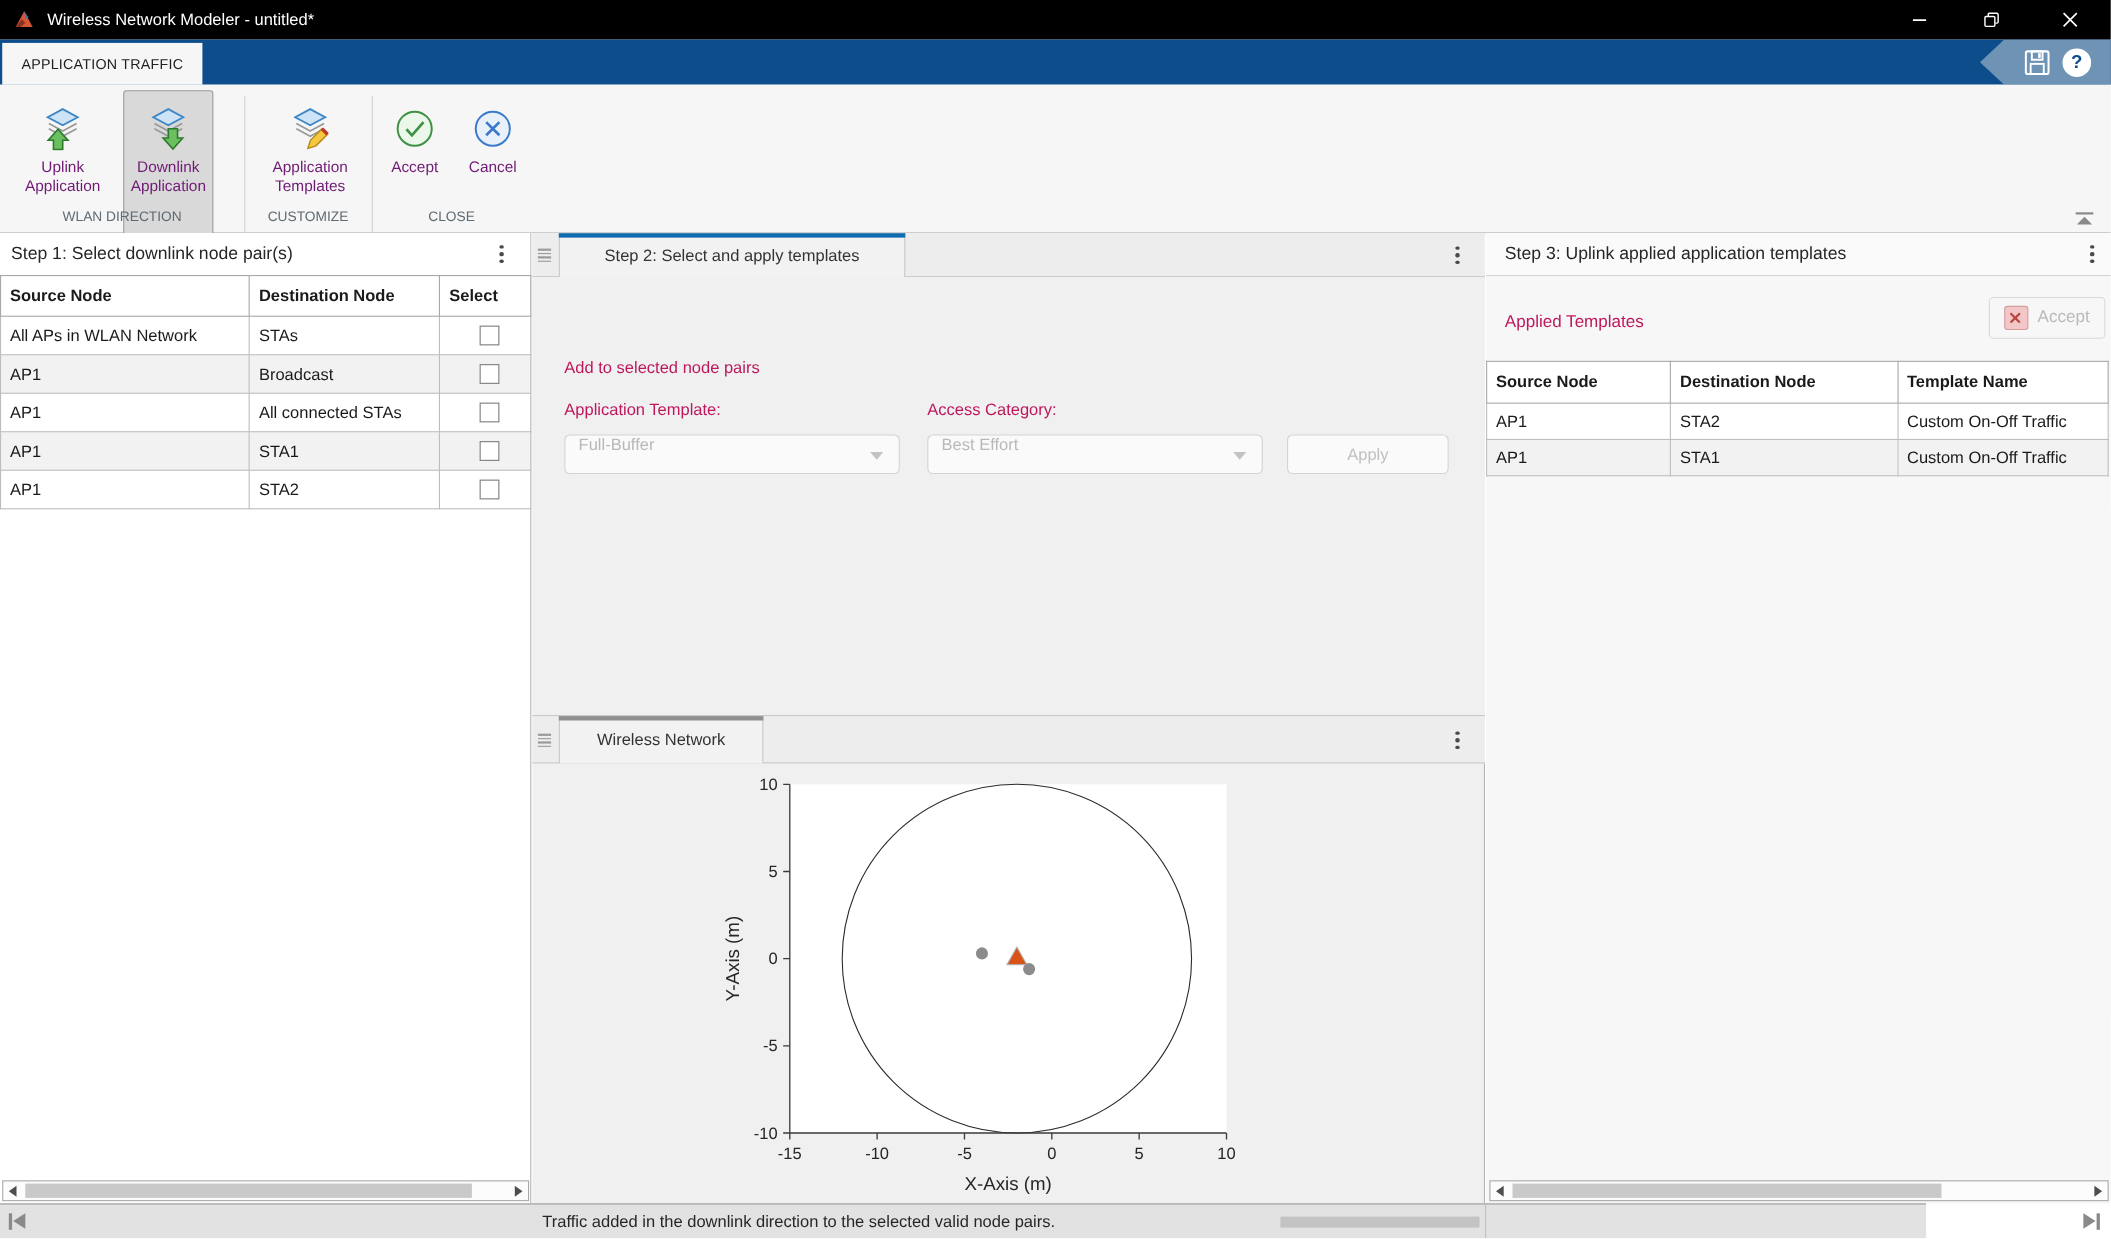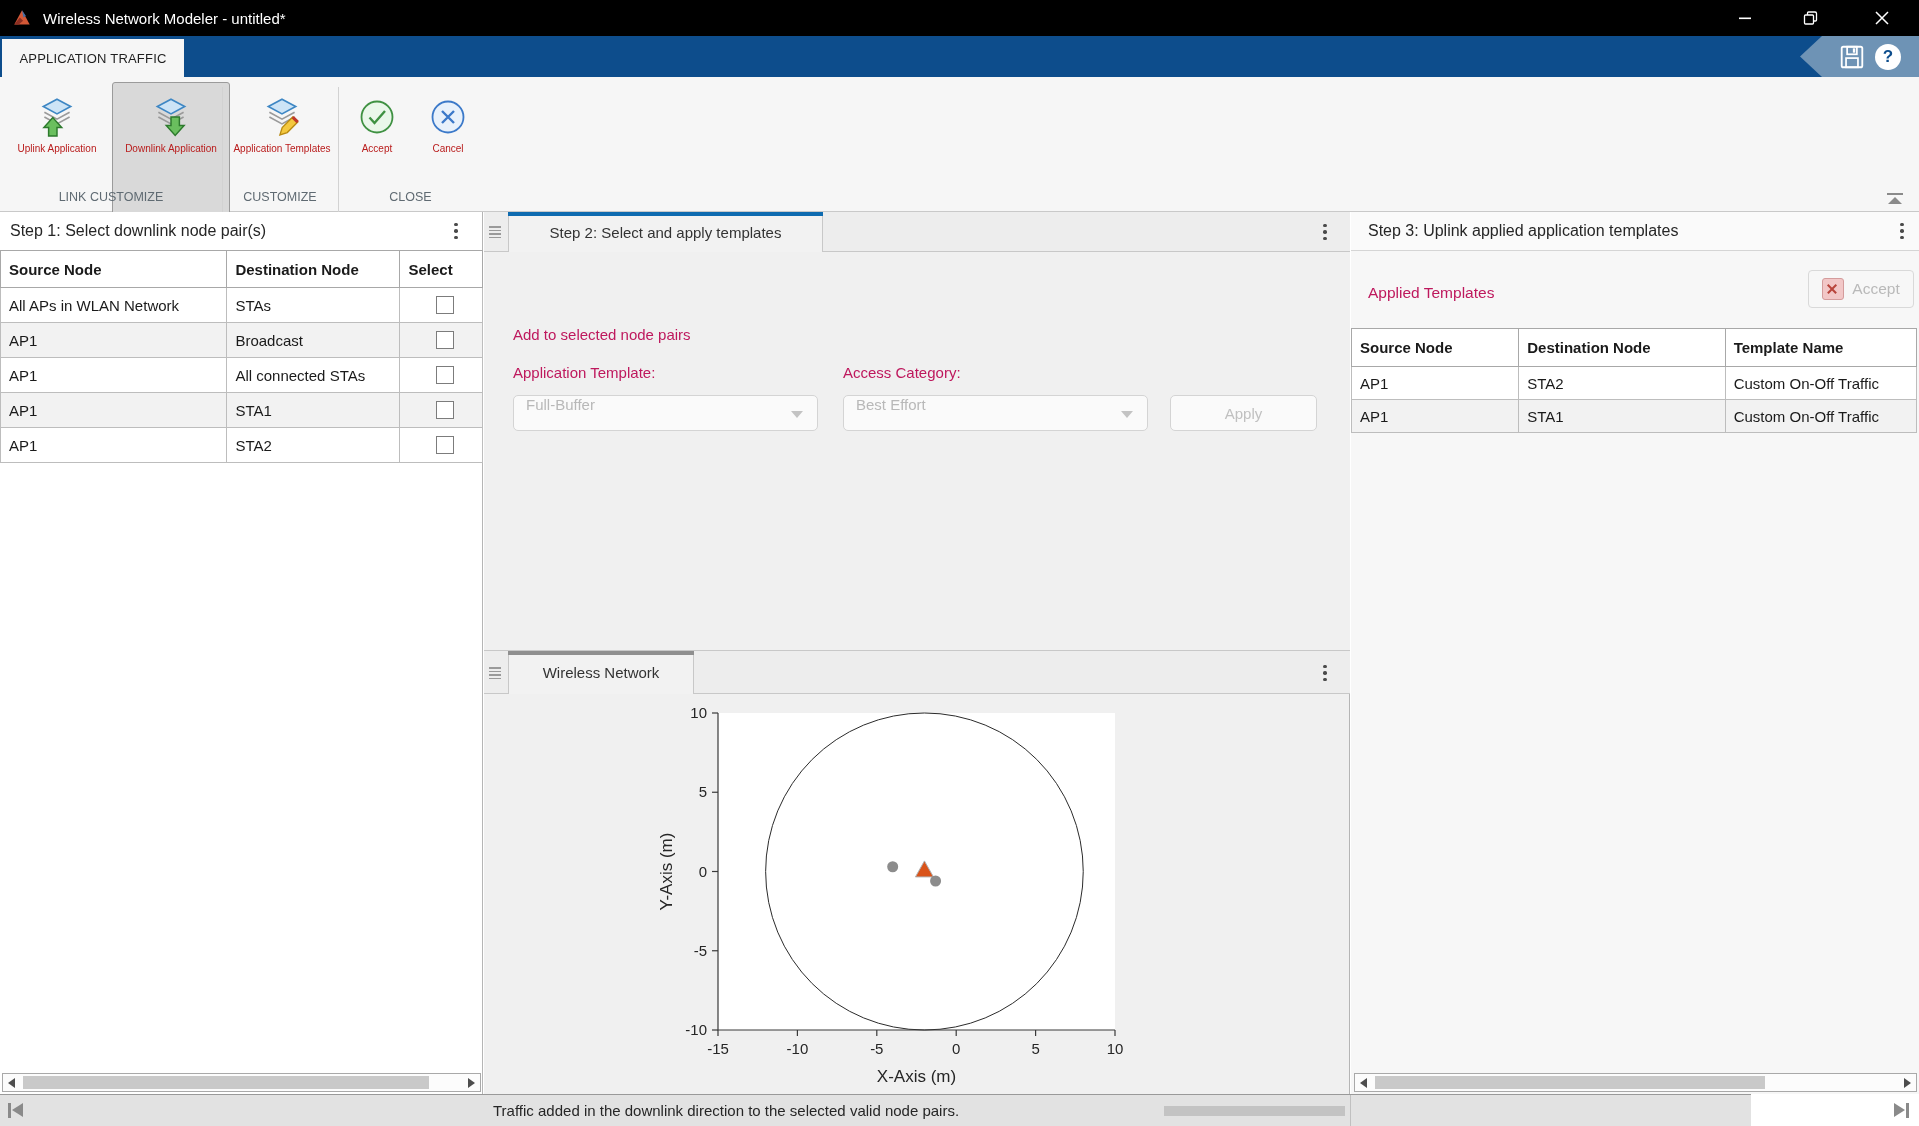--- a/index.html
+++ b/index.html
@@ -15,21 +15,21 @@
 
   
   #ribbonstrip{left:0;top:36px;width:1919px;height:41px;background:#0d4d8c;}
   #apptab{position:absolute;left:2px;top:3px;width:182px;height:38px;background:#f6f6f6;display:flex;align-items:center;justify-content:center;font-size:13px;color:#1f1f1f;letter-spacing:.2px;}
   #quickaccess{position:absolute;left:1800px;top:0;width:119px;height:41px;background:#6e93b5;clip-path:polygon(0 50%,22px 0,100% 0,100% 100%,22px 100%);display:flex;align-items:center;justify-content:flex-end;gap:10px;padding-right:18px;box-sizing:border-box;}
 
   
   #toolbar{left:0;top:77px;width:1919px;height:135px;background:#f6f6f6;border-bottom:1px solid #c9c9c9;box-sizing:border-box;}
   .tbtn{position:absolute;top:5px;height:168px;display:flex;flex-direction:column;align-items:center;border:1px solid transparent;border-radius:3px;box-sizing:border-box;}
   .tbtn .ticon{height:48px;display:flex;align-items:flex-end;justify-content:center;padding-top:6px;}
-  .tbtn .tlabel{margin-top:6px;font-size:10px;line-height:1.28;text-align:center;color:#b91c1c;white-space:normal;}
+  .tbtn .tlabel{margin-top:6px;font-size:14px;line-height:1.28;text-align:center;color:#701a75;white-space:normal;}
   .tbtn.selected{background:#d9d9d9;border:1px solid #9b9b9b;}
   .tsep{position:absolute;top:10px;height:190px;width:1px;background:#d2d2d2;}
   .tsection{position:absolute;top:113px;font-size:12.5px;color:#5f6a72;text-align:center;}
   #collapse-ribbon{position:absolute;left:1884px;top:116px;width:22px;height:14px;cursor:pointer;}
   #collapse-ribbon .bar{width:16px;height:2px;background:#8a8a8a;margin:0 auto;}
   #collapse-ribbon .tri{width:0;height:0;margin:2px auto 0;border-left:7px solid transparent;border-right:7px solid transparent;border-bottom:7px solid #8a8a8a;}
 
   
   #main{left:0;top:212px;width:1919px;height:882px;}
   #panel1{left:0;top:0;width:483px;height:882px;background:#fff;border-right:1px solid #b5b5b5;box-sizing:border-box;}
@@ -136,21 +136,21 @@
         <svg width="42" height="42" viewBox="0 0 40 40">
           <path d="M8 21 L20 27.5 L32 21" fill="none" stroke="#9a9a9a" stroke-width="1.6"></path>
           <path d="M8 16.5 L20 23 L32 16.5" fill="none" stroke="#9a9a9a" stroke-width="1.6"></path>
           <path d="M20 4 L33 11 L20 18 L7 11 Z" fill="#cde4f6" stroke="#3e87c4" stroke-width="1.6"></path>
           <path d="M12 39 V31 H7.5 L16 21.5 L24.5 31 H20 V39 Z" fill="#6abf5e" stroke="#2d7a2d" stroke-width="1.4"></path>
         </svg>
       </div>
       <div class="tlabel">Uplink Application</div>
     </div>
 
-    <div class="tbtn selected" style="left:112px;width:118px;">
+    <div class="tbtn selected" style="left:112px;width:82px;">
       <div class="ticon">
         <svg width="42" height="42" viewBox="0 0 40 40">
           <path d="M8 21 L20 27.5 L32 21" fill="none" stroke="#9a9a9a" stroke-width="1.6"></path>
           <path d="M8 16.5 L20 23 L32 16.5" fill="none" stroke="#9a9a9a" stroke-width="1.6"></path>
           <path d="M20 4 L33 11 L20 18 L7 11 Z" fill="#cde4f6" stroke="#3e87c4" stroke-width="1.6"></path>
           <path d="M20 21 V29 H15.5 L24 38.5 L32.5 29 H28 V21 Z" fill="#6abf5e" stroke="#2d7a2d" stroke-width="1.4"></path>
         </svg>
       </div>
       <div class="tlabel">Downlink Application</div>
     </div>
@@ -185,21 +185,21 @@
     <div class="tbtn" style="left:415px;width:66px;">
       <div class="ticon">
         <svg width="40" height="40" viewBox="0 0 40 40">
           <circle cx="20" cy="20" r="15.5" fill="#e8f1fb" stroke="#3b79c9" stroke-width="1.8"></circle>
           <path d="M14 14 L26 26 M26 14 L14 26" fill="none" stroke="#3b79c9" stroke-width="2.4"></path>
         </svg>
       </div>
       <div class="tlabel">Cancel</div>
     </div>
 
-    <div class="tsection" style="left:0px;width:222px;">LINK CUSTOMIZE</div>
+    <div class="tsection" style="left:0px;width:222px;">WLAN DIRECTION</div>
     <div class="tsection" style="left:222px;width:116px;">CUSTOMIZE</div>
     <div class="tsection" style="left:338px;width:145px;">CLOSE</div>
 
     <div id="collapse-ribbon">
         <div class="bar"></div>
         <div class="tri"></div>
       </div>
   </div>
 
   <div id="main" class="abs">

